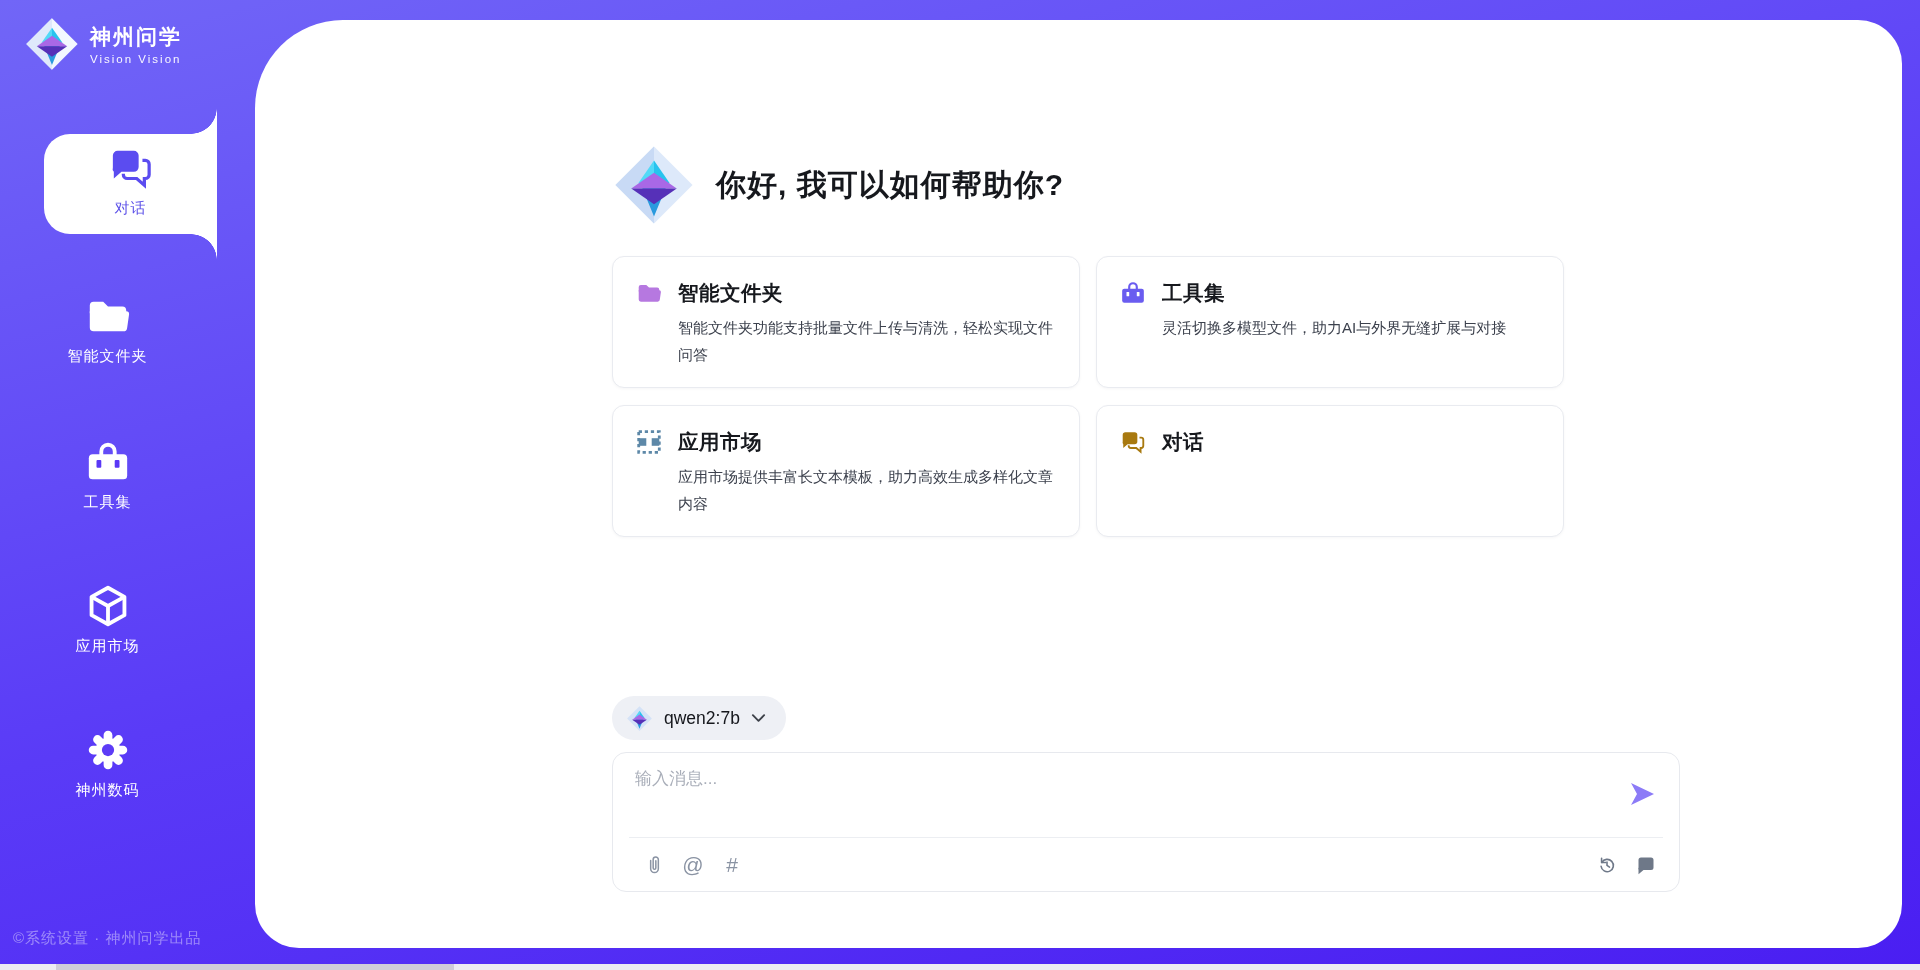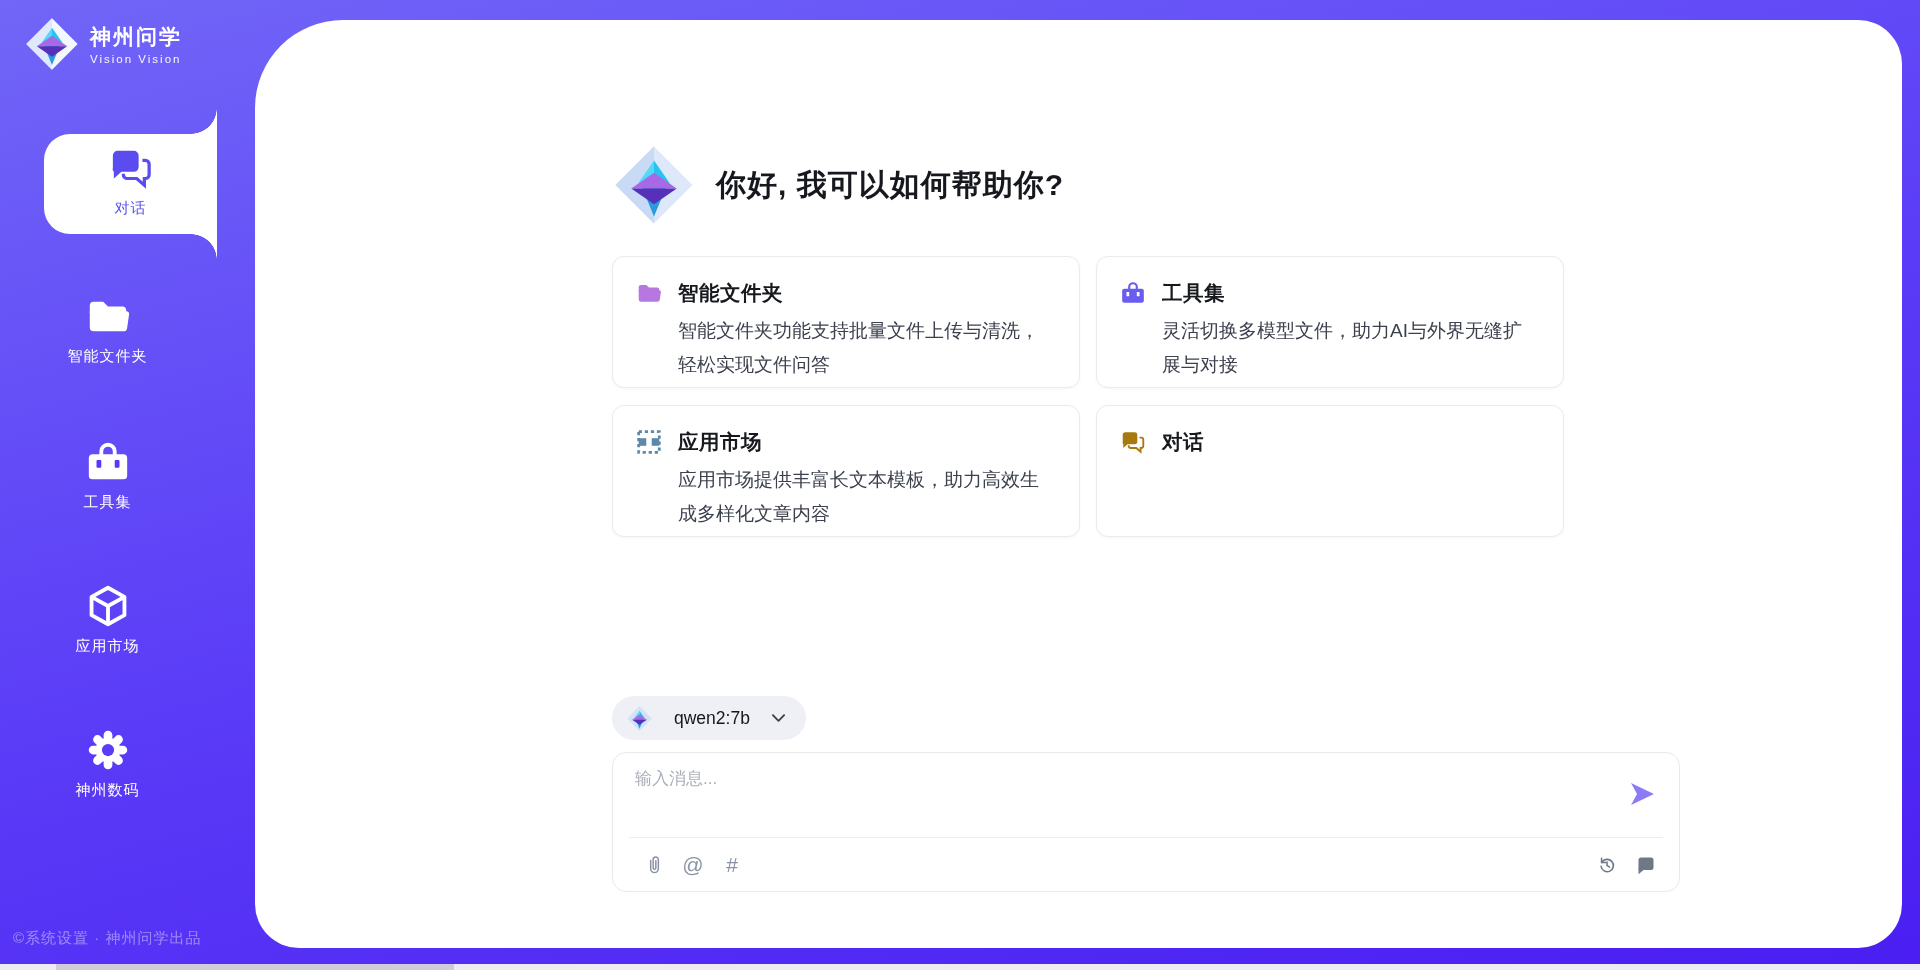--- a/index.html
+++ b/index.html
@@ -51,25 +51,25 @@
   .greeting svg { width:84px; height:84px; }
   .greeting h1 { font-size:30px; font-weight:800; color:#16181d; letter-spacing:1px; }
 
   .cards { position:absolute; top:236px; left:357px; display:grid;
            grid-template-columns:468px 468px; gap:17px 16px; }
   .card { height:132px; background:#fff; border:1px solid #e9ebf0; border-radius:12px;
           padding:22px 26px 0 23px; box-shadow:0 1px 3px rgba(17,24,39,.04); cursor:pointer; }
   .card-head { display:flex; align-items:center; gap:16px; }
   .card-head svg { width:26px; height:26px; flex:none; }
   .card-title { font-size:20.5px; font-weight:800; color:#17191e; letter-spacing:.5px; }
-  .card-desc { margin:7px 0 0 42px; font-size:19px; line-height:34px; color:#3c414d; }
+  .card-desc { margin:7px 0 0 42px; font-size:15px; line-height:27px; color:#3c414d; }
 
   .model-pill { position:absolute; top:676px; left:357px; height:44px; border-radius:22px;
                 background:#eef0f5; display:inline-flex; align-items:center;
-                gap:21px; padding:0 20px 0 14px; cursor:pointer; }
+                gap:11px; padding:0 20px 0 14px; cursor:pointer; }
   .model-pill svg.mlogo { width:27px; height:27px; }
   .model-name { font-size:17.5px; color:#15171c; }
   .chev { width:15px; height:10px; }
 
   .composer { position:absolute; top:732px; left:357px; width:1068px; height:140px;
               background:#fff; border:1.5px solid #e7e9ee; border-radius:14px; }
   .composer textarea { position:absolute; top:14px; left:22px; width:860px; height:58px;
               border:none; outline:none; resize:none; font-family:inherit;
               font-size:17px; color:#303540; background:transparent; }
   .composer textarea::placeholder { color:#a9aeb9; }

